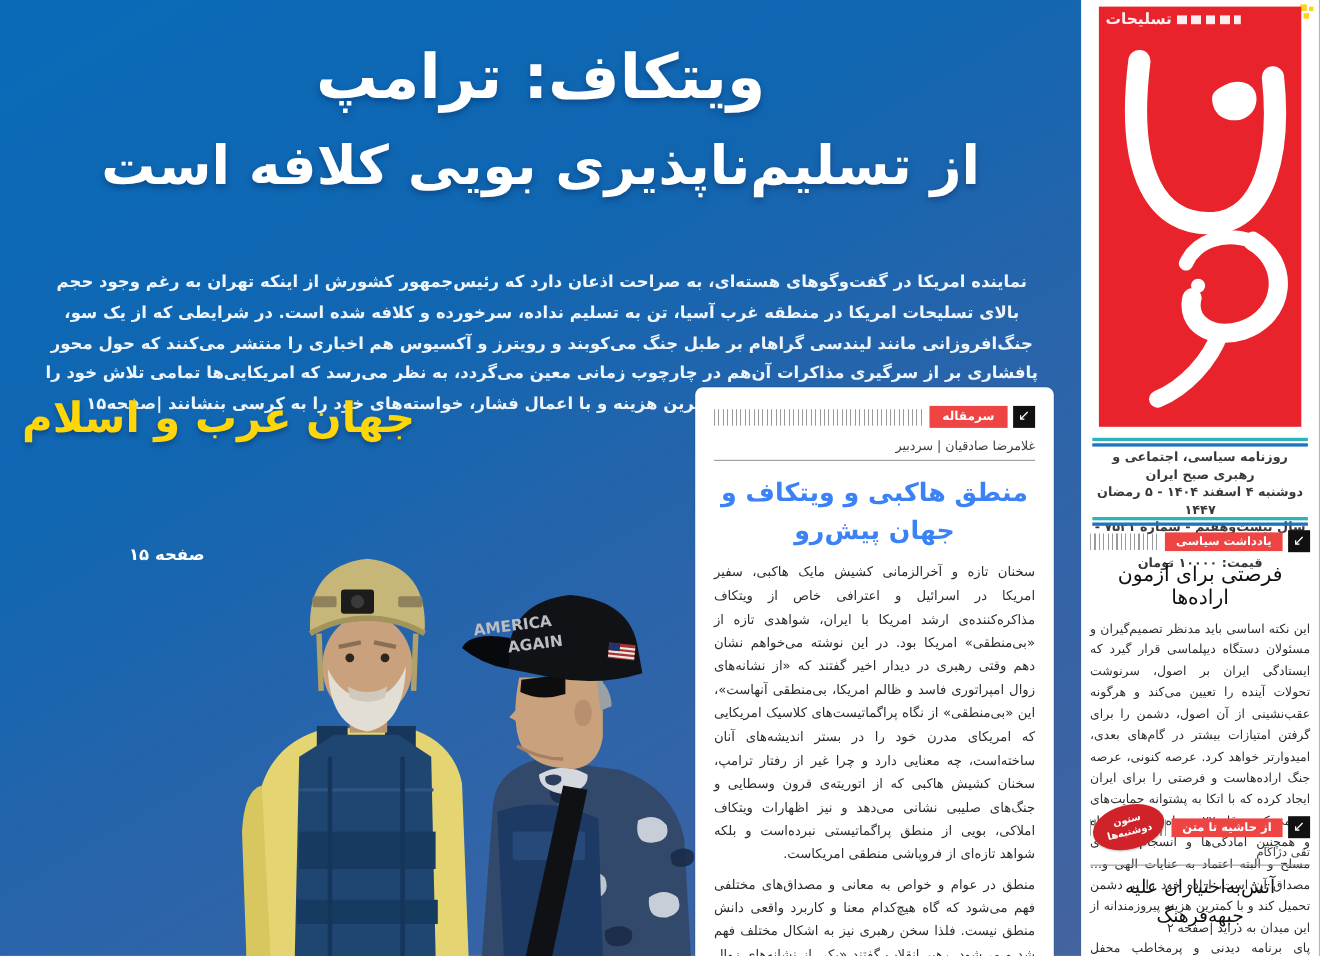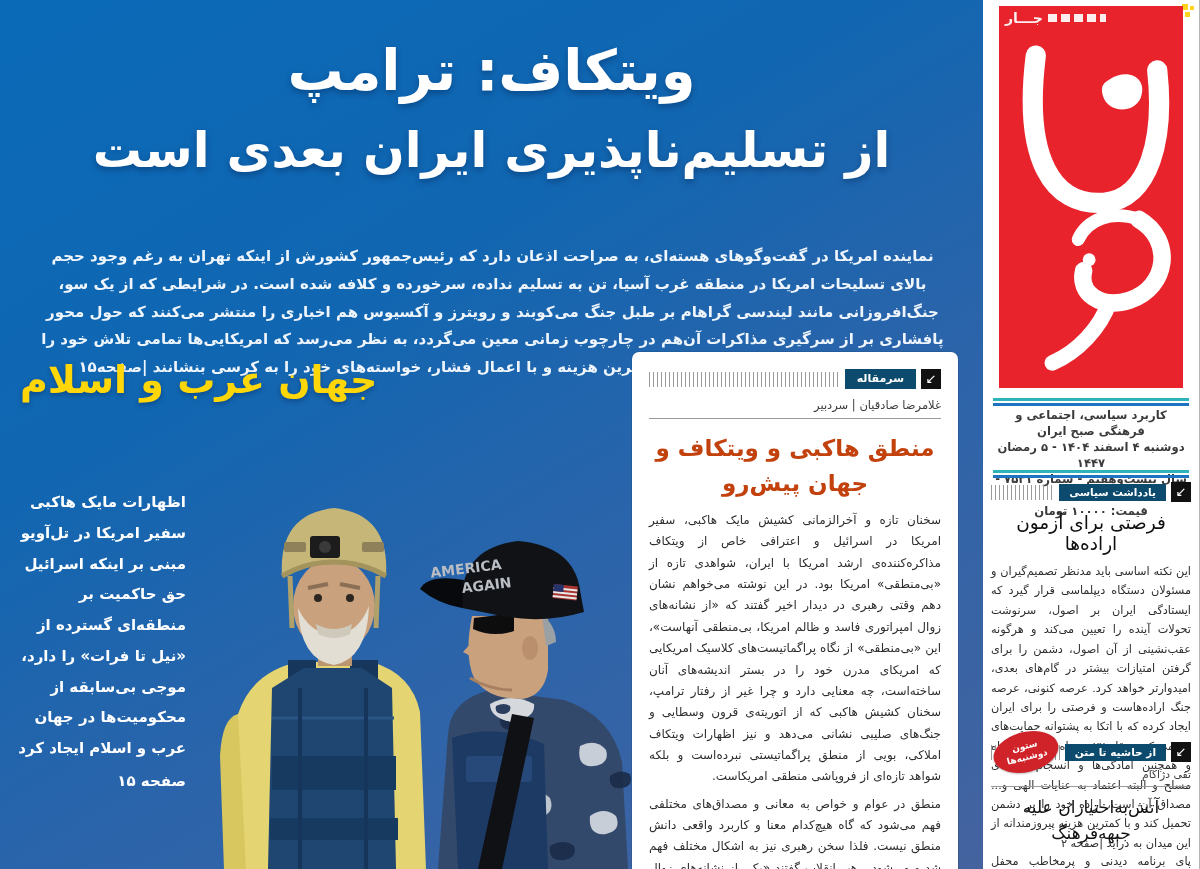--- a/index.html
+++ b/index.html
@@ -25,27 +25,27 @@
   .side-page { display:block; font-size:15px; font-weight:700; margin-top:2px; color:#fff; }
   .photo { position:absolute; left:160px; top:456px; width:480px; height:413px; }
 
   
   .card { position:absolute; left:632px; top:352px; width:326px; height:517px;
           background:#fff; border-radius:7px 7px 0 0; padding:16px 17px 0 17px; overflow:hidden;
           box-shadow:0 0 0 1px rgba(0,0,0,.08); z-index:5; }
   .badge-row { display:flex; align-items:center; gap:5px; height:22px; }
   .corner-ic { width:20px; height:20px; background:#111; color:#fff; font-size:13px; line-height:20px;
                text-align:center; flex:0 0 auto; }
-  .red-badge { background:#0c4a6e; color:#fff; font-size:11px; font-weight:700;
+  .red-badge { background:#ef4444; color:#fff; font-size:11px; font-weight:700;
                padding:3px 12px 4px; white-space:nowrap; flex:0 0 auto; }
   .hatch { flex:1 1 auto; height:15px;
            background:repeating-linear-gradient(90deg,#9a9a9a 0 1px,transparent 1px 4px); }
   .byline { font-size:11.5px; color:#3c3c3c; padding:8px 0 6px;
             border-bottom:1px solid #9a9a9a; }
-  .card .headline { text-align:center; font-size:23px; font-weight:800; color:#c2410c;
+  .card .headline { text-align:center; font-size:23px; font-weight:800; color:#3b82f6;
                     line-height:1.5; margin:12px 0 10px; }
   .card p { font-size:12px; line-height:1.78; color:#2e2e2e; text-align:justify; margin-bottom:6px; }
 
   
   .col { position:absolute; left:983px; top:0; width:217px; height:869px; background:#fff;
          border-right:1px solid #b5b5b5; }
   .pix { position:absolute; right:3px; top:4px; width:14px; height:16px; }
   .pix i { position:absolute; background:#ffd21e; }
   .pix i:nth-child(1){ left:0; top:0; width:6px; height:6px; }
   .pix i:nth-child(2){ left:8px; top:2px; width:4px; height:4px; }
@@ -76,28 +76,27 @@
            line-height:1.2; padding:3px; box-shadow:0 1px 2px rgba(0,0,0,.25); z-index:3; }
 </style>
 </head>
 <body>
 
 <div class="page">
 
   <div class="main">
 
     <div class="hl1">ویتکاف: ترامپ</div>
-    <div class="hl2">از تسلیم‌ناپذیری ایران بعدی است</div>
+    <div class="hl2">از تسلیم‌ناپذیری بویی کلافه است</div>
 
     <div class="lead">نماینده امریکا در گفت‌وگوهای هسته‌ای، به صراحت اذعان دارد که رئیس‌جمهور کشورش از اینکه تهران به رغم وجود حجم بالای تسلیحات امریکا در منطقه غرب آسیا، تن به تسلیم نداده، سرخورده و کلافه شده است. در شرایطی که از یک سو، جنگ‌افروزانی مانند لیندسی گراهام بر طبل جنگ می‌کوبند و رویترز و آکسیوس هم اخباری را منتشر می‌کنند که حول محور پافشاری بر از سرگیری مذاکرات آن‌هم در چارچوب زمانی معین می‌گردد، به نظر می‌رسد که امریکایی‌ها تمامی تلاش خود را به کار گرفته‌اند تا حتی‌المقدور، با کمترین هزینه و با اعمال فشار، خواسته‌های خود را به کرسی بنشانند |صفحه۱۵</div>
 
     <div class="yl1">جهان عرب و اسلام</div>
 
     <div class="side-note">
-      <span>اظهارات مایک هاکبی سفیر امریکا در تل‌آویو مبنی بر اینکه اسرائیل حق حاکمیت بر منطقه‌ای گسترده از «نیل تا فرات» را دارد، موجی بی‌سابقه از محکومیت‌ها در جهان عرب و اسلام ایجاد کرد</span>
       <span class="side-page">صفحه ۱۵</span>
     </div>
 
     <svg class="photo" viewBox="0 0 480 413" aria-hidden="true">
 
       <g>
         <path d="M78 258 Q92 216 138 206 L212 206 Q252 218 260 256 L266 413 L64 413 Z" fill="#e4d472"></path>
         <path d="M64 413 L60 300 Q62 262 78 258 L86 413 Z" fill="#d8c75f"></path>
         <rect x="128" y="204" width="28" height="26" fill="#17365c"></rect>
         <rect x="190" y="204" width="28" height="26" fill="#17365c"></rect>
@@ -177,38 +176,38 @@
 
     <span class="pix">
         <i></i>
         <i></i>
         <i></i>
       </span>
 
     <div class="logo-box">
       <span class="wm">
         <span class="wm-bars"></span>
-        <span class="wm-text">جـــار</span>
+        <span class="wm-text">تسلیحات</span>
       </span>
 
       <svg class="logo-svg" viewBox="0 0 200 370" aria-label="جوان">
         <g fill="none" stroke="#fff" stroke-linecap="round">
           <path d="M40 28 C26 140 58 192 114 188 C164 184 180 118 172 44" stroke-width="22"></path>
           <path d="M120 54 C142 40 162 54 154 74 C146 92 118 90 113 72 C110 62 113 58 120 54 Z" fill="#fff" stroke="none"></path>
           <path d="M152 206 C190 228 184 280 142 294 C110 304 86 286 92 262" stroke-width="19"></path>
           <path d="M152 206 C122 196 96 206 86 228" stroke-width="14"></path>
           <path d="M120 296 C110 324 86 350 58 362" stroke-width="17"></path>
           <circle cx="98" cy="250" r="7" fill="#fff" stroke="none"></circle>
         </g>
       </svg>
     </div>
 
     <div class="rule2 r-a"></div>
     <div class="info">
-      <div>کاربرد سیاسی، اجتماعی و فرهنگی صبح ایران</div>
+      <div>روزنامه سیاسی، اجتماعی و رهبری صبح ایران</div>
       <div>دوشنبه ۴ اسفند ۱۴۰۴ - ۵ رمضان ۱۴۴۷</div>
       <div>سال بیست‌وهفتم - شماره ۷۵۳۱ - ۱۶ صفحه</div>
       <div>قیمت: ۱۰۰۰۰ تومان</div>
     </div>
     <div class="rule2 r-b"></div>
 
     <div class="sec sec1">
       <div class="badge-row">
         <span class="corner-ic">↙</span>
         <span class="red-badge">یادداشت سیاسی</span>

